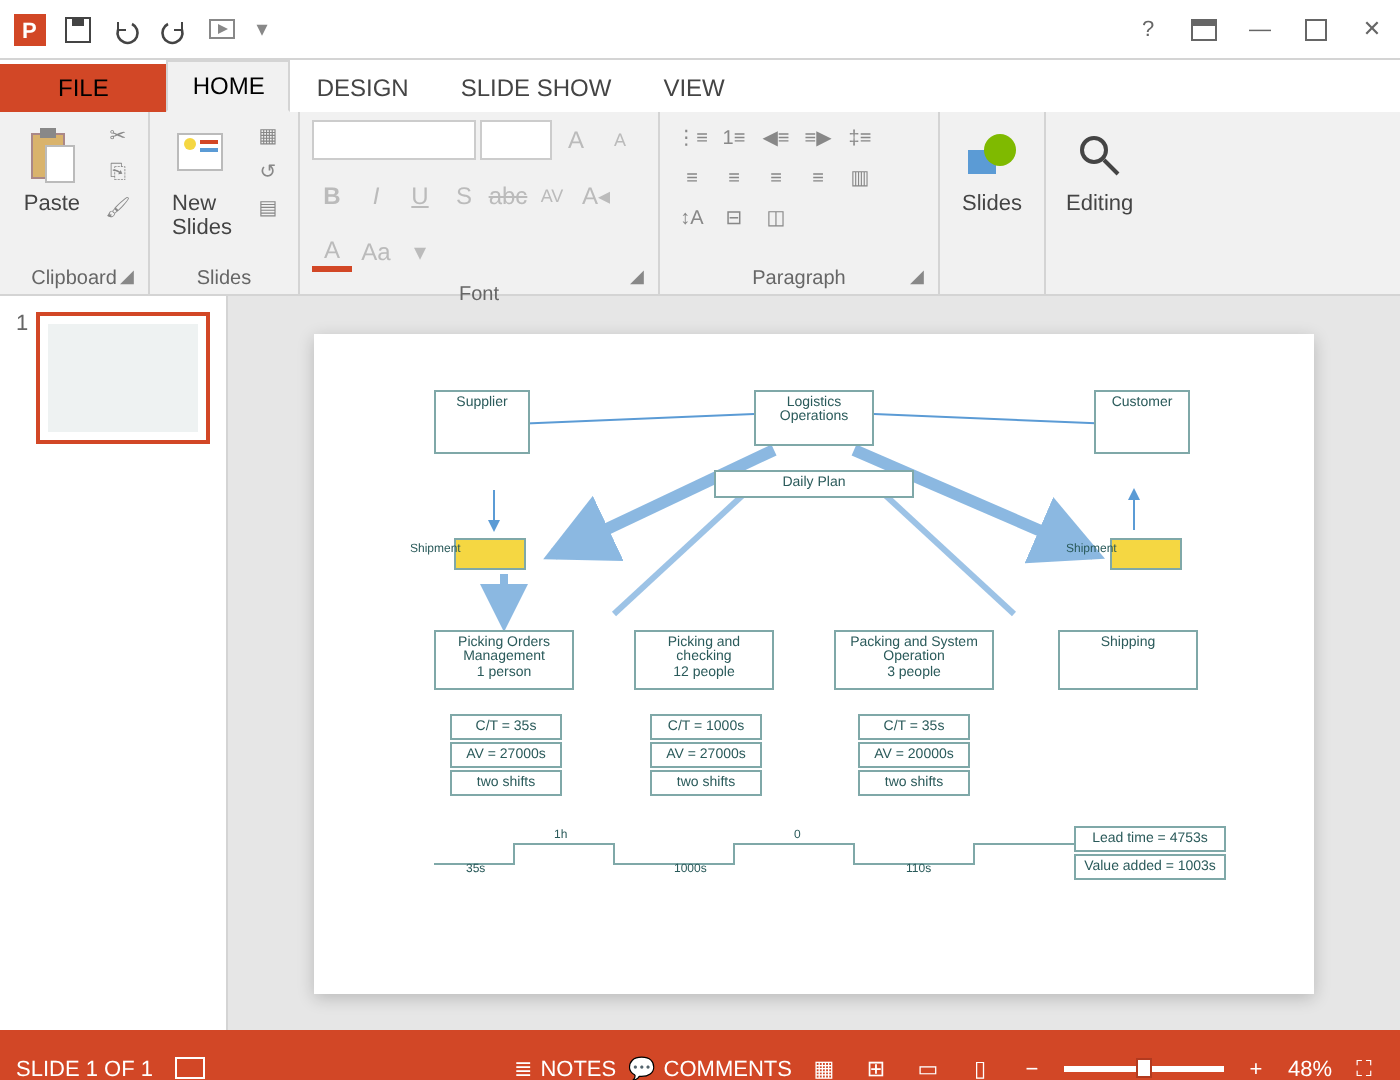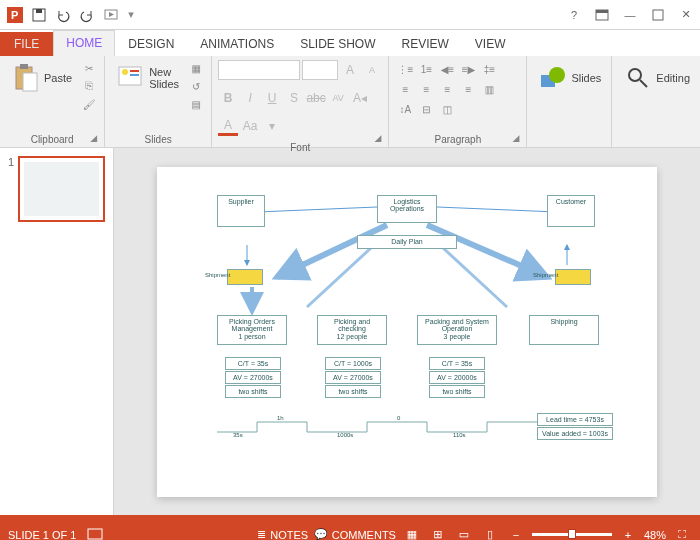--- a/index.html
+++ b/index.html
@@ -5,28 +5,28 @@
 *{box-sizing:border-box;margin:0;padding:0;font-family:"Segoe UI",Arial,sans-serif}
 body{width:700px;height:540px;background:#fff;overflow:hidden;font-size:11px}
 .titlebar{height:30px;background:#fff;border-bottom:1px solid #d4d4d4;display:flex;align-items:center;position:relative}
 .qat{display:flex;align-items:center;gap:2px;padding-left:4px}
 .qat-btn{width:22px;height:22px;display:flex;align-items:center;justify-content:center;cursor:pointer}
 .win-title{position:absolute;left:50%;transform:translateX(-50%);font-size:12px;color:#666}
 .win-ctrl{position:absolute;right:0;display:flex;align-items:center;gap:0}
 .win-ctrl div{width:28px;height:22px;display:flex;align-items:center;justify-content:center;cursor:pointer;color:#666}
 .help-icon{width:24px;height:22px;display:flex;align-items:center;justify-content:center;color:#666;cursor:pointer}
 .tabbar{height:26px;display:flex;align-items:flex-end;background:#fff}
-.file-tab{background:#d24726;color:#e5e5e5;padding:5px 14px;font-size:12px;cursor:pointer}
+.file-tab{background:#d24726;color:#000000;padding:5px 29px;font-size:12px;cursor:pointer}
 .tab{padding:5px 12px;font-size:12px;color:#444;cursor:pointer;border:1px solid transparent;border-bottom:none}
-.tab.active{color:#8b5cf6;border:1px solid #d4d4d4;border-bottom:1px solid #f1f1f1;background:#f1f1f1}
+.tab.active{color:#000000;border:1px solid #d4d4d4;border-bottom:1px solid #f1f1f1;background:#f1f1f1}
 .ribbon{height:92px;background:#f1f1f1;border-bottom:1px solid #d4d4d4;display:flex}
 .rgroup{border-right:1px solid #d4d4d4;padding:4px 6px 2px 6px;display:flex;flex-direction:column;justify-content:space-between}
 .rgroup-label{text-align:center;font-size:10px;color:#666;padding-top:2px}
 .rgroup-body{display:flex;align-items:flex-start;gap:4px;flex:1}
-.big-btn{display:flex;flex-direction:row;align-items:center;justify-content:center;padding:2px 4px;cursor:pointer;gap:2px}
+.big-btn{display:flex;flex-direction:column;align-items:center;justify-content:center;padding:2px 4px;cursor:pointer;gap:2px}
 .big-btn span{font-size:11px;color:#444}
 .icon-box{width:32px;height:32px;display:flex;align-items:center;justify-content:center}
 .mini-col{display:flex;flex-direction:column;gap:2px}
 .mini-btn{width:18px;height:16px;display:flex;align-items:center;justify-content:center;cursor:pointer;color:#888;font-size:10px}
 .font-row{display:flex;gap:2px;align-items:center;margin-bottom:4px}
 .font-box{width:82px;height:20px;border:1px solid #ccc;background:#fff}
 .size-box{width:36px;height:20px;border:1px solid #ccc;background:#fff}
 .fbtn{width:20px;height:20px;display:flex;align-items:center;justify-content:center;color:#bbb;cursor:pointer;font-size:12px}
 .para-grid{display:grid;grid-template-columns:repeat(5,20px);gap:1px}
 .pbtn{width:20px;height:18px;display:flex;align-items:center;justify-content:center;color:#888;cursor:pointer;font-size:10px}
@@ -104,23 +104,21 @@
         </svg>
       </div>
     <div>✕</div>
   </div>
 </div>
 
 <div class="tabbar">
   <div class="file-tab">FILE</div>
   <div class="tab active">HOME</div>
   <div class="tab">DESIGN</div>
-  <div class="tab">ANIMATIONS</div>
   <div class="tab">SLIDE SHOW</div>
-  <div class="tab">REVIEW</div>
   <div class="tab">VIEW</div>
 </div>
 
 <div class="ribbon">
   <div class="rgroup">
     <div class="rgroup-body">
       <div class="big-btn">
         <div class="icon-box">
             <svg width="26" height="30">
               <rect x="3" y="4" width="16" height="22" fill="#d9b36c" stroke="#a88"></rect>

